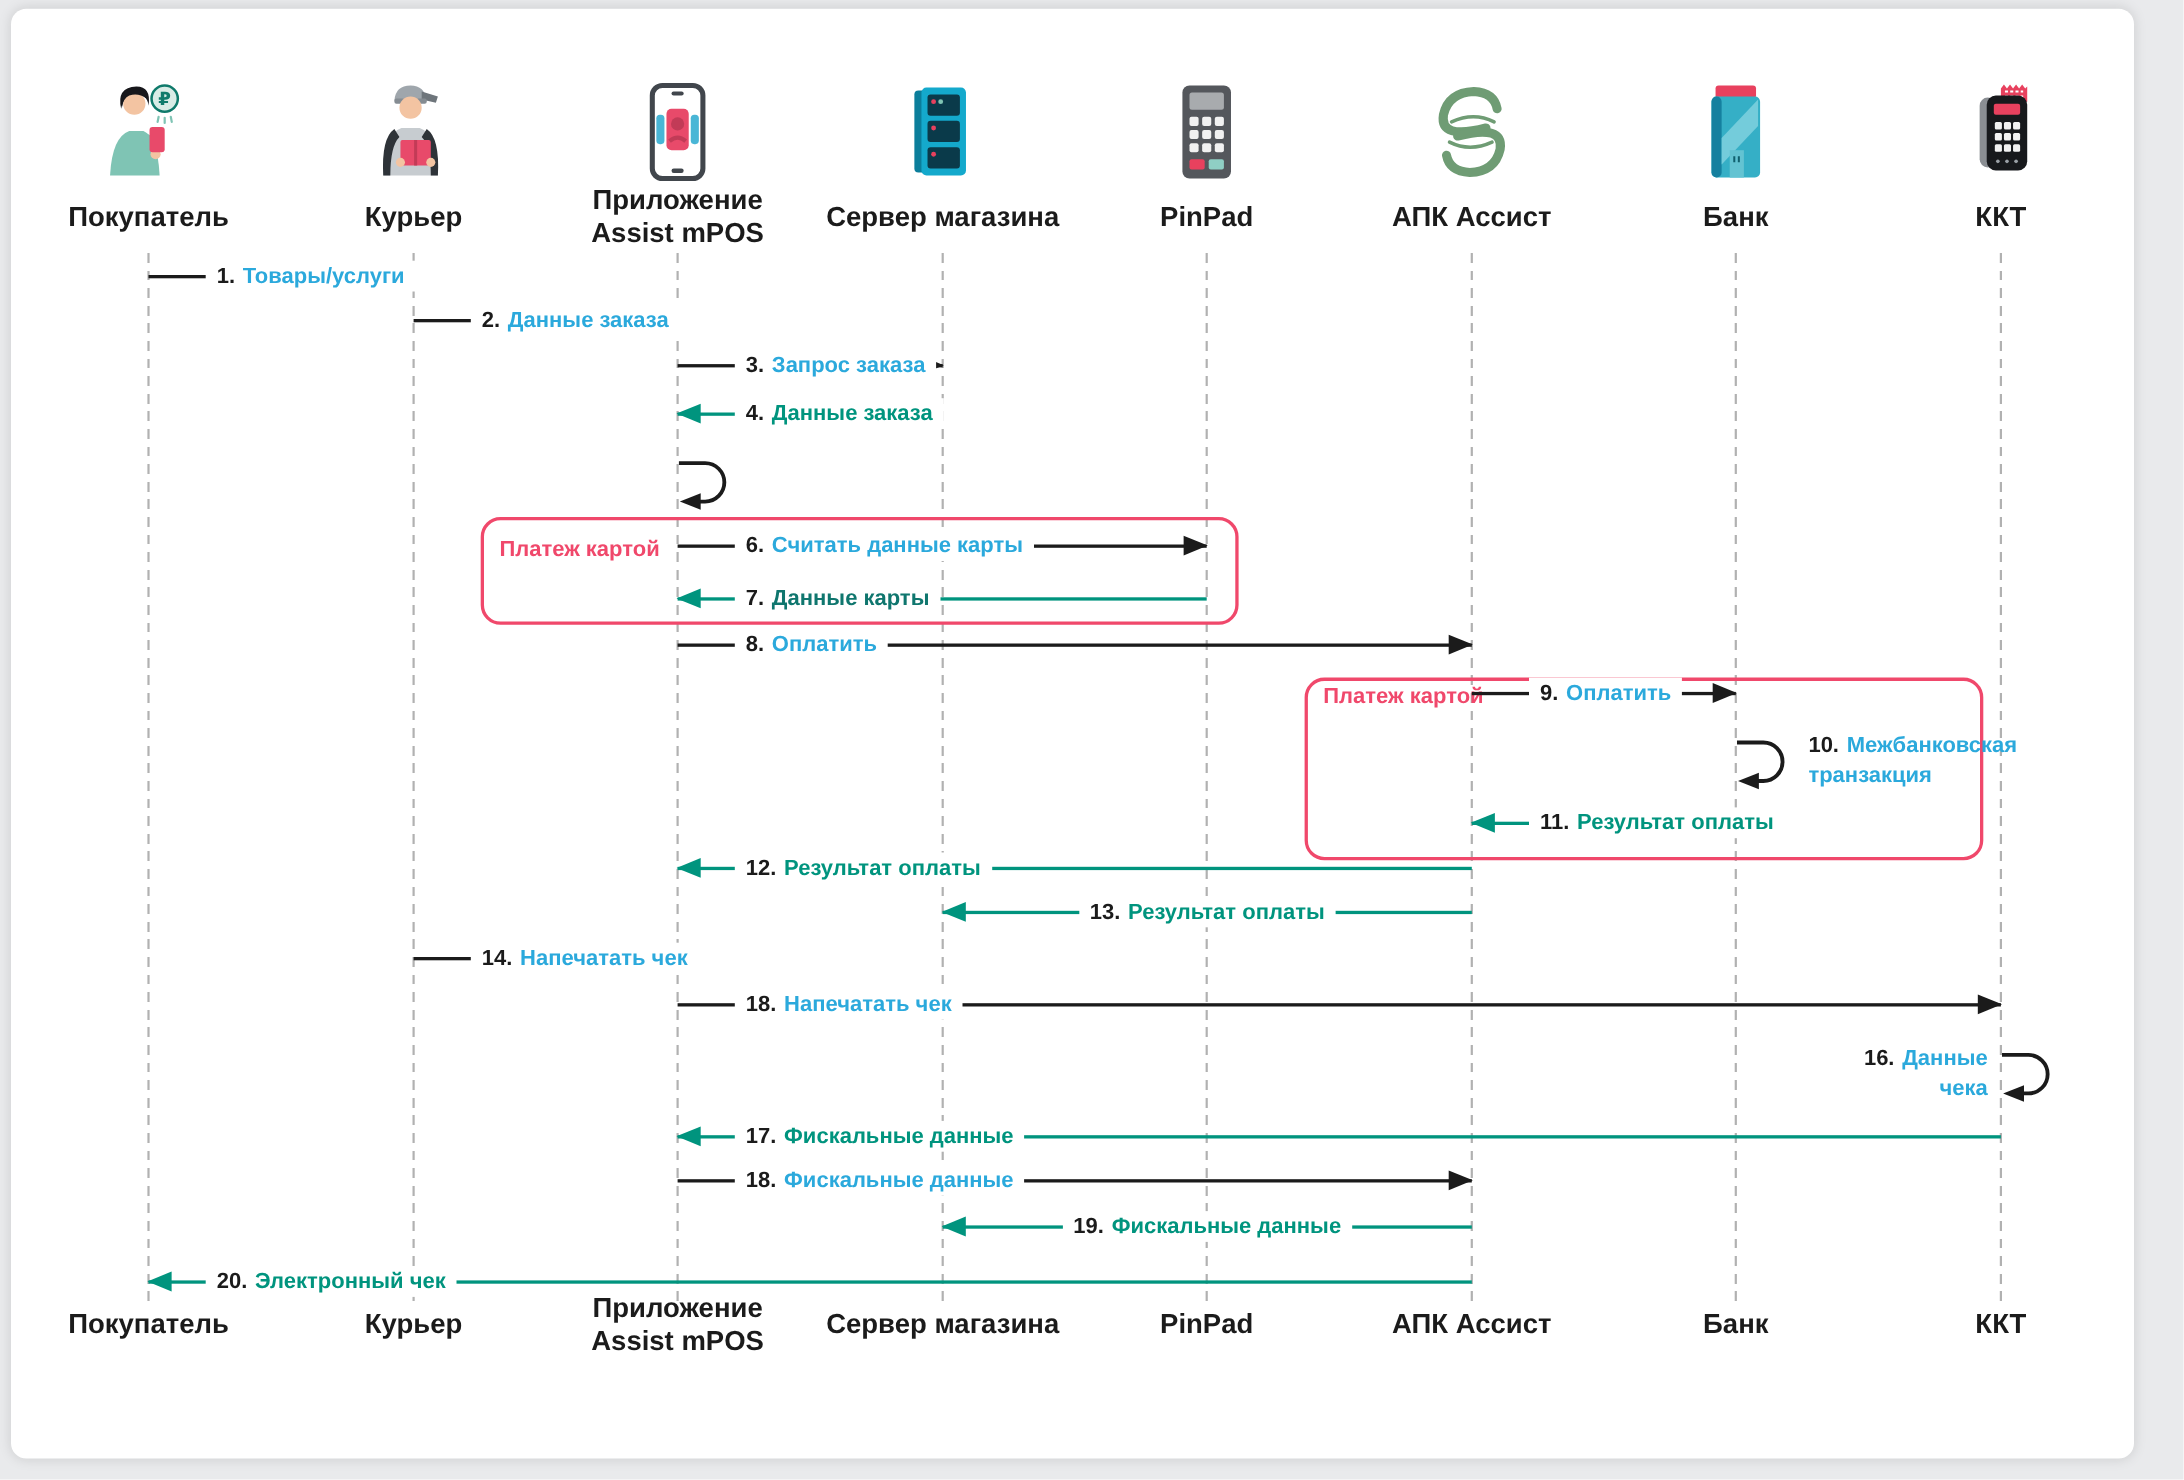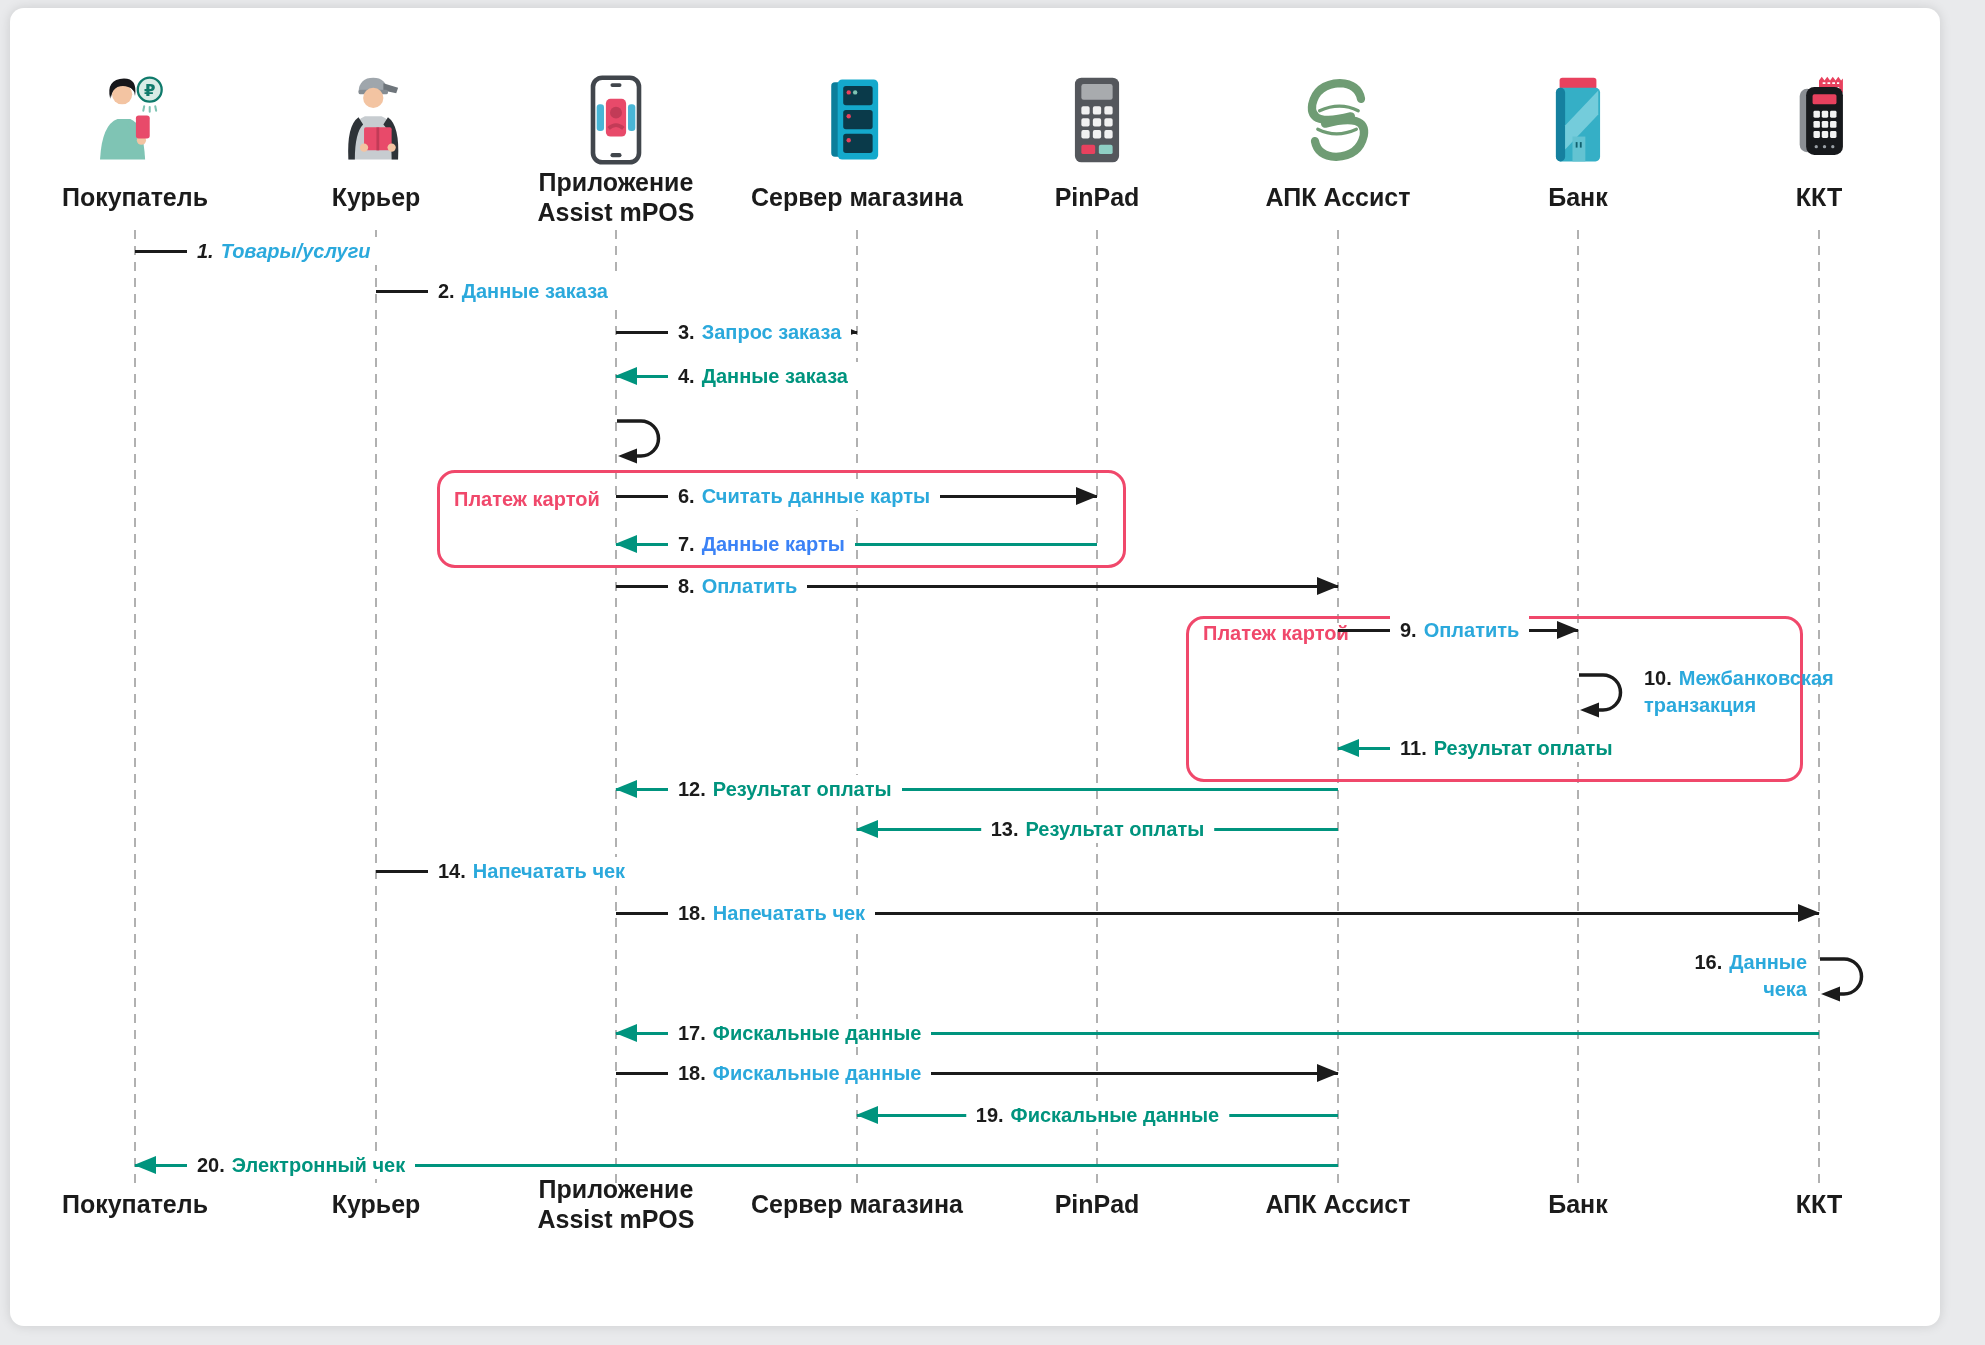--- a/index.html
+++ b/index.html
@@ -261,21 +261,21 @@
       </div>
     </div>
     <div class="actor-bottom" style="left: 1689px; top: 1172px; width: 260px;">
       <div class="alabel" style="color: rgb(27, 27, 27);">
         <div>ККТ</div>
       </div>
     </div>
     <div class="msg" style="left: 135px; top: 251px; width: 241px;">
       <div class="msg-line" style="background: rgb(27, 27, 27);"></div>
       <div class="arr r" style="border-left: 22px solid rgb(27, 27, 27);"></div>
-      <div class="msg-label" style="left: 52px; font-style: italic;"><span class="num">1.</span><span style="color: rgb(43, 169, 220);">Товары/услуги</span></div>
+      <div class="msg-label" style="left: 52px;"><span class="num">1.</span><span style="color: rgb(43, 169, 220);">Товары/услуги</span></div>
     </div>
     <div class="msg" style="left: 376px; top: 291px; width: 240px;">
       <div class="msg-line" style="background: rgb(27, 27, 27);"></div>
       <div class="arr r" style="border-left: 22px solid rgb(27, 27, 27);"></div>
       <div class="msg-label" style="left: 52px;"><span class="num">2.</span><span style="color: rgb(43, 169, 220);">Данные заказа</span></div>
     </div>
     <div class="msg" style="left: 616px; top: 332px; width: 241px;">
       <div class="msg-line" style="background: rgb(27, 27, 27);"></div>
       <div class="arr r" style="border-left: 22px solid rgb(27, 27, 27);"></div>
       <div class="msg-label" style="left: 52px;"><span class="num">3.</span><span style="color: rgb(43, 169, 220); text-align: right;">Запрос заказа</span></div>
@@ -286,21 +286,21 @@
       <div class="msg-label" style="left: 52px;"><span class="num">4.</span><span style="color: rgb(0, 148, 126);">Данные заказа</span></div>
     </div>
     <div class="msg" style="left: 616px; top: 496px; width: 481px;">
       <div class="msg-line" style="background: rgb(27, 27, 27);"></div>
       <div class="arr r" style="border-left: 22px solid rgb(27, 27, 27);"></div>
       <div class="msg-label" style="left: 52px;"><span class="num">6.</span><span style="color: rgb(43, 169, 220);">Считать данные карты</span></div>
     </div>
     <div class="msg" style="left: 616px; top: 544px; width: 481px;">
       <div class="msg-line" style="background: rgb(0, 148, 126);"></div>
       <div class="arr l" style="border-right: 22px solid rgb(0, 148, 126);"></div>
-      <div class="msg-label" style="left: 52px;"><span class="num">7.</span><span style="color: #3b82f6;">Данные карты</span></div>
+      <div class="msg-label" style="left: 52px;"><span class="num">7.</span><span style="color: #0f766e;">Данные карты</span></div>
     </div>
     <div class="msg" style="left: 616px; top: 586px; width: 722px;">
       <div class="msg-line" style="background: rgb(27, 27, 27);"></div>
       <div class="arr r" style="border-left: 22px solid rgb(27, 27, 27);"></div>
       <div class="msg-label" style="left: 52px;"><span class="num">8.</span><span style="color: rgb(43, 169, 220);">Оплатить</span></div>
     </div>
     <div class="msg" style="left: 1338px; top: 630px; width: 240px;">
       <div class="msg-line" style="background: rgb(27, 27, 27);"></div>
       <div class="arr r" style="border-left: 22px solid rgb(27, 27, 27);"></div>
       <div class="msg-label" style="left: 52px;"><span class="num">9.</span><span style="color: rgb(43, 169, 220);">Оплатить</span></div>

